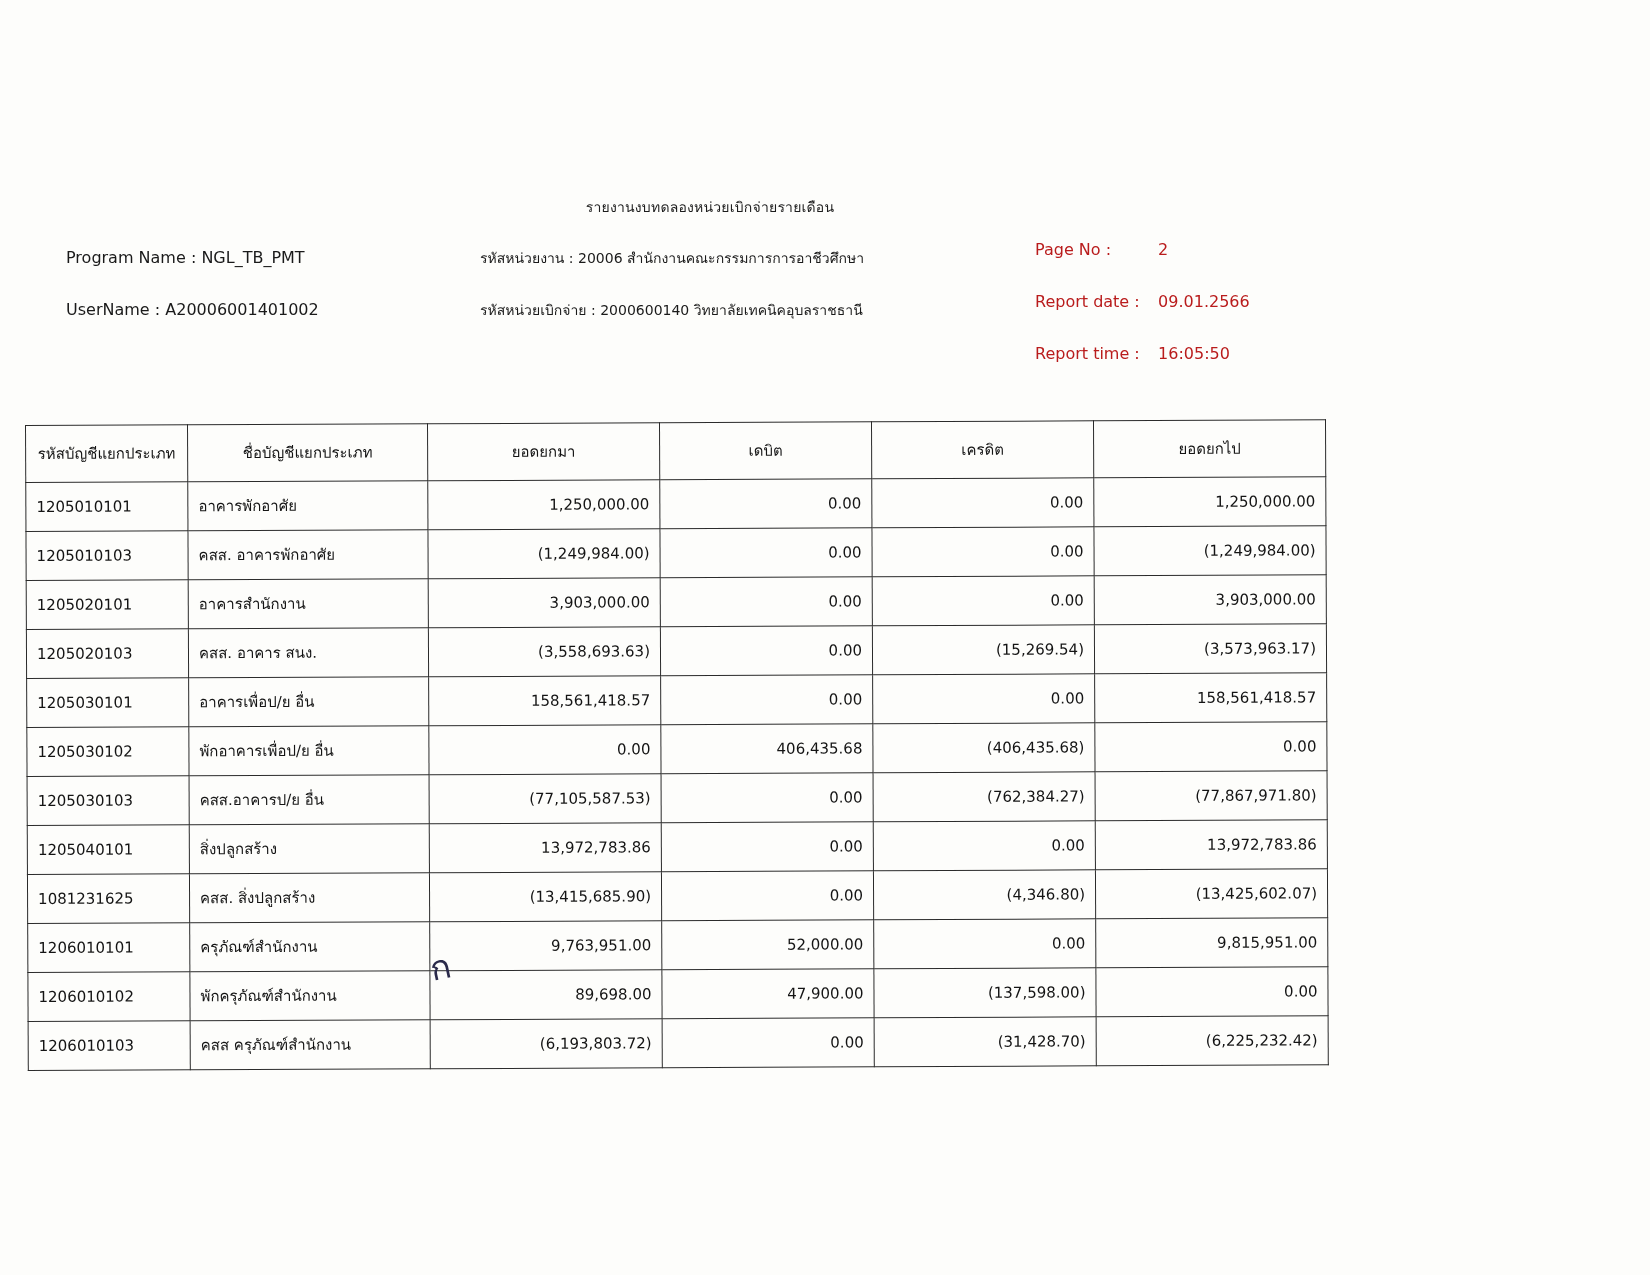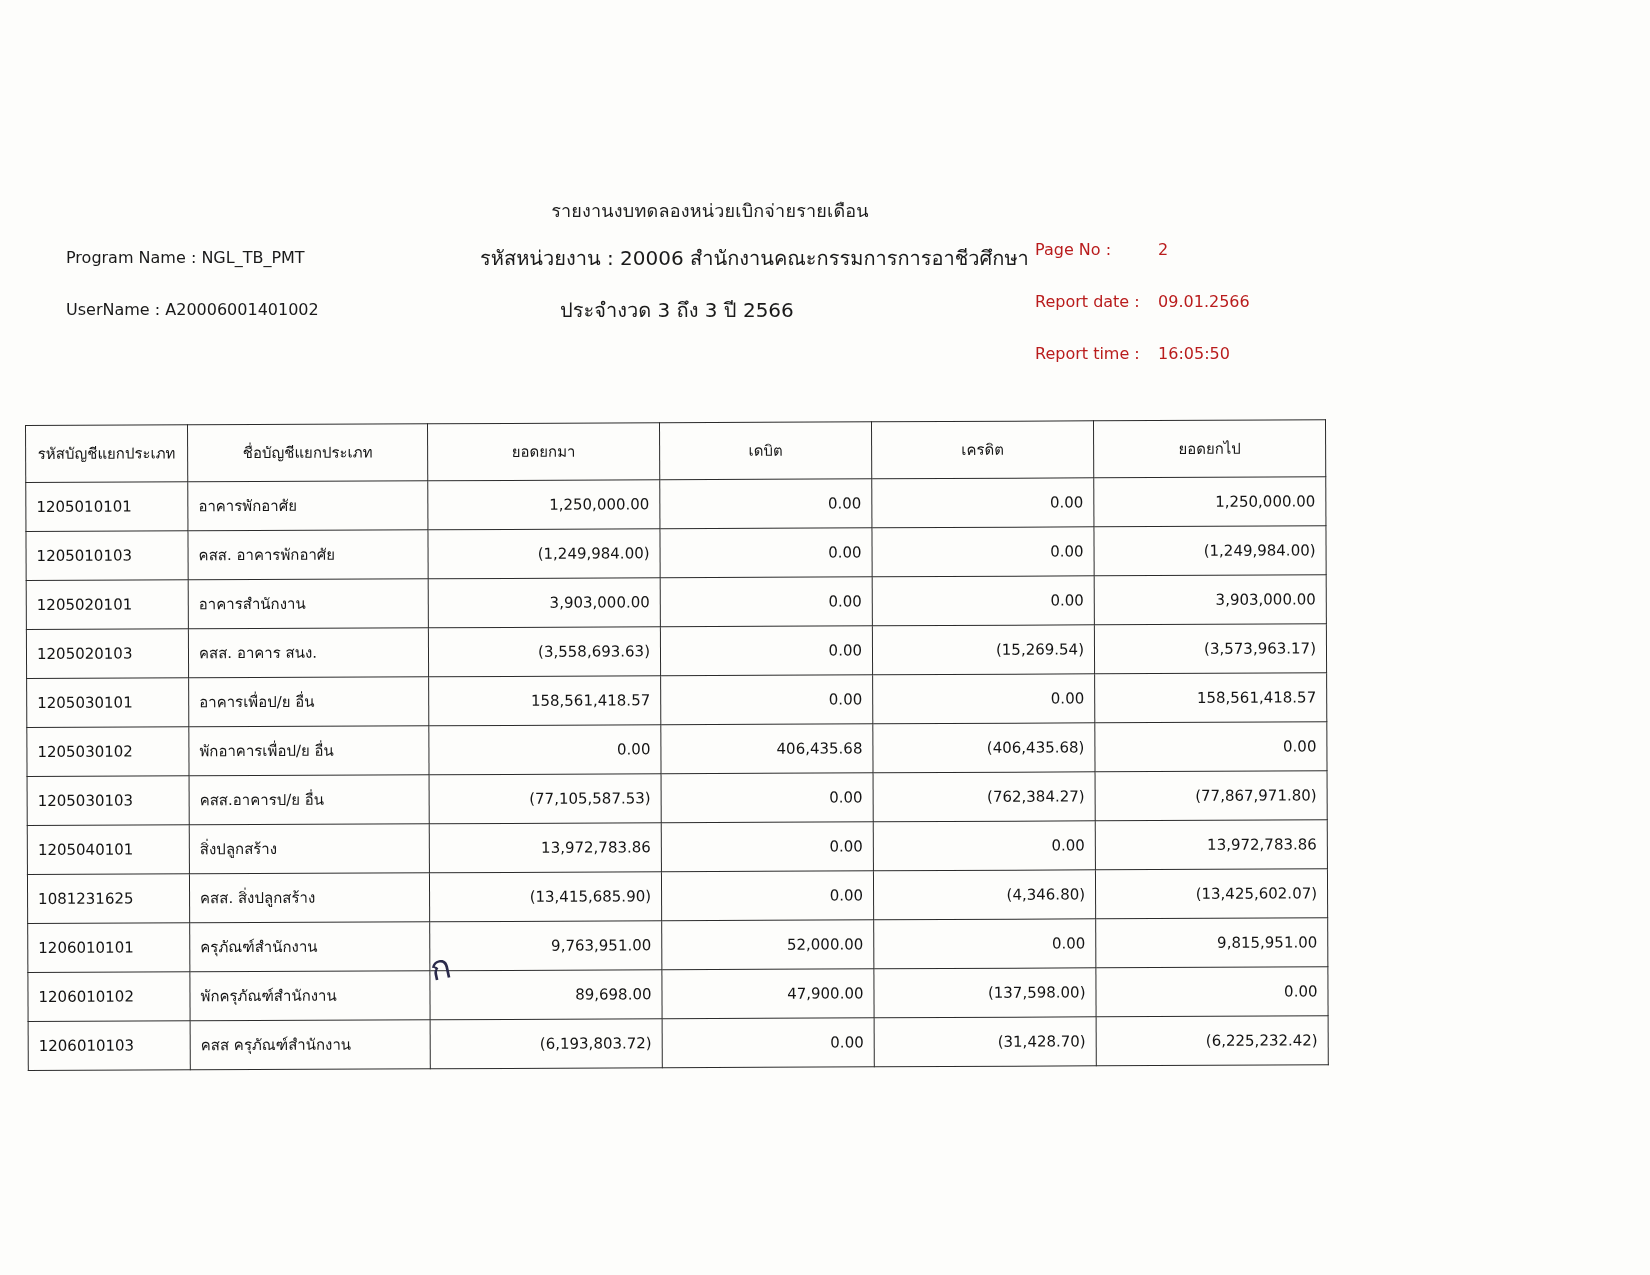--- a/index.html
+++ b/index.html
@@ -22,39 +22,39 @@
     height: 1275px;
     background: #fdfdfb;
   }
   
   .doc-title {
     position: absolute;
     top: 196px;
     left: 0;
     width: 1420px;
     text-align: center;
-    font-size: 18px;
+    font-size: 14px;
     letter-spacing: 0.2px;
     color: #1c1c1c;
   }
   
   .meta-left {
     position: absolute;
     left: 30px;
     top: 232px;
     font-size: 16px;
     line-height: 52px;
     color: #1a1a1a;
     margin-left: 36px;
   }
   .meta-center {
     position: absolute;
     left: 480px;
     top: 232px;
-    font-size: 20px;
+    font-size: 14px;
     line-height: 52px;
     color: #1a1a1a;
   }
   .meta-center .centered {
     display: block;
     text-align: left;
     padding-left: 80px;
   }
   .meta-right {
     position: absolute;
@@ -150,21 +150,22 @@
       <span>A20006001401002</span>
     </div>
   </div>
 
   <div class="meta-center">
     <div>
       <span>รหัสหน่วยงาน :</span>
       <span>20006 สำนักงานคณะกรรมการการอาชีวศึกษา</span>
     </div>
     <div>
-      <span class="centered">ประจำงวด 3 ถึง 3 ปี 2566</span>
+      <span>รหัสหน่วยเบิกจ่าย :</span>
+      <span>2000600140 วิทยาลัยเทคนิคอุบลราชธานี</span>
     </div>
   </div>
 
   <div class="meta-right">
     <span class="row">
       <span class="lbl">Page No :</span>
       <span class="val">2</span>
     </span>
     <span class="row">
       <span class="lbl">Report date :</span>

